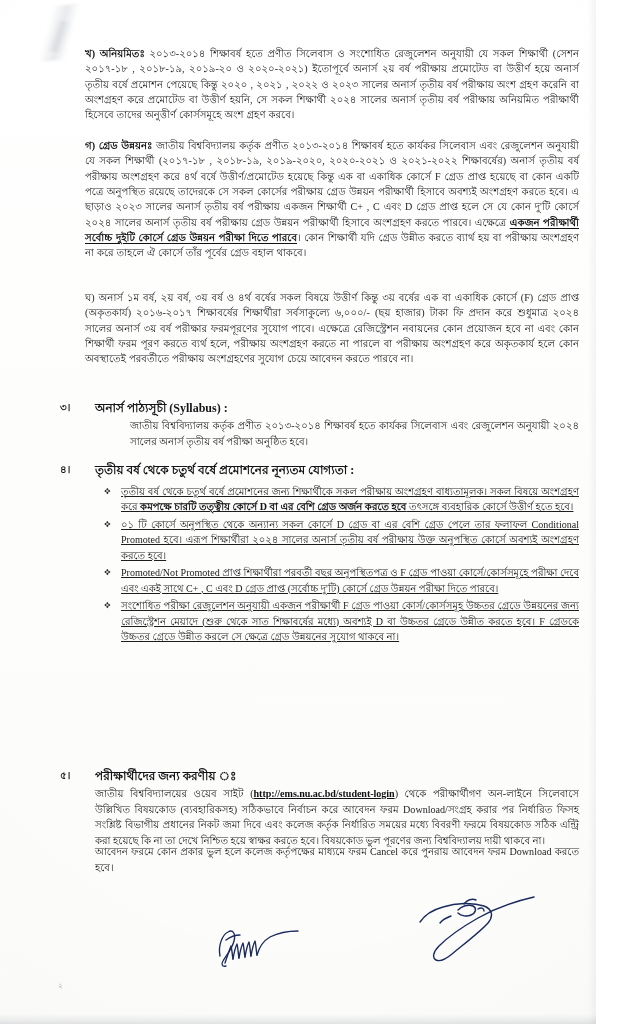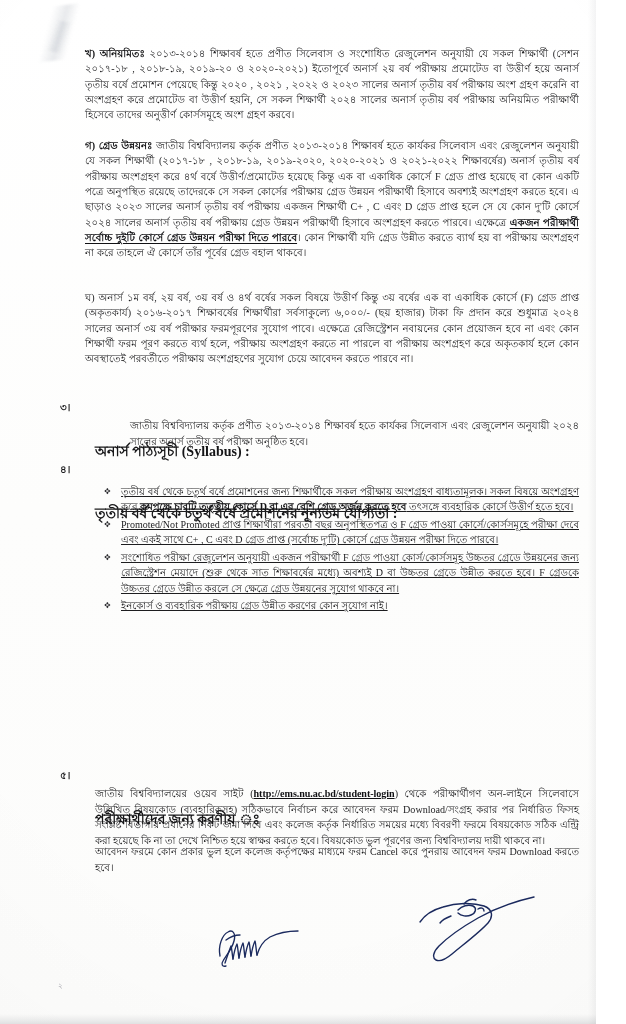--- a/index.html
+++ b/index.html
@@ -96,24 +96,23 @@
     font-size: 10.3px;
     font-weight: 700;
     left: 60px;
     width: 34px;
   }
   .section-head {
     position: absolute;
     left: 95px;
     width: 484px;
     color: #151517;
-    font-size: 14px;
+    font-size: 12px;
     font-weight: 700;
     line-height: 1.5;
-    margin-top: 42px;
   }
   .section-body {
     position: absolute;
     left: 130px;
     width: 449px;
     color: #1d1d1f;
     font-size: 10.1px;
     line-height: 1.54;
     text-align: justify;
   }
@@ -214,23 +213,23 @@
 
     <div class="section-num" style="top:400px;">৩।</div>
     <div class="section-head" style="top:399px;">অনার্স পাঠ্যসূচী (Syllabus) :</div>
     <div class="section-body" style="top:418px;">জাতীয় বিশ্ববিদ্যালয় কর্তৃক প্রণীত ২০১৩-২০১৪ শিক্ষাবর্ষ হতে কার্যকর সিলেবাস এবং রেজুলেশন অনুযায়ী ২০২৪ সালের অনার্স তৃতীয় বর্ষ পরীক্ষা অনুষ্ঠিত হবে।</div>
 
     <div class="section-num" style="top:462px;">৪।</div>
     <div class="section-head" style="top:461px;">তৃতীয় বর্ষ থেকে চতুর্থ বর্ষে প্রমোশনের নূন্যতম যোগ্যতা :</div>
 
     <ul class="bullet-list" style="top:484px;">
       <li><span>তৃতীয় বর্ষ থেকে চতুর্থ বর্ষে প্রমোশনের জন্য শিক্ষার্থীকে সকল পরীক্ষায় অংশগ্রহণ বাধ্যতামূলক। সকল বিষয়ে অংশগ্রহণ করে </span><b>কমপক্ষে চারটি তত্ত্বীয় কোর্সে D বা এর বেশি গ্রেড অর্জন করতে হবে</b><span> তৎসঙ্গে ব্যবহারিক কোর্সে উত্তীর্ণ হতে হবে।</span></li>
+      <li><span>০১ টি কোর্সে অনুপস্থিত থেকে অন্যান্য সকল কোর্সে D গ্রেড বা এর বেশি গ্রেড পেলে তার ফলাফল Conditional Promoted হবে। এরূপ শিক্ষার্থীরা ২০২৪ সালের অনার্স তৃতীয় বর্ষ পরীক্ষায় উক্ত অনুপস্থিত কোর্সে অবশ্যই অংশগ্রহণ করতে হবে।</span></li>
       <li><span>Promoted/Not Promoted প্রাপ্ত শিক্ষার্থীরা পরবর্তী বছর অনুপস্থিতপত্র ও  F গ্রেড পাওয়া কোর্সে/কোর্সসমূহে পরীক্ষা দেবে এবং একই সাথে C+ , C এবং D গ্রেড প্রাপ্ত (সর্বোচ্চ দু'টি) কোর্সে গ্রেড উন্নয়ন পরীক্ষা দিতে পারবে।</span></li>
       <li><span>সংশোধিত পরীক্ষা রেজুলেশন অনুযায়ী একজন পরীক্ষার্থী F গ্রেড পাওয়া কোর্স/কোর্সসমূহ উচ্চতর গ্রেডে উন্নয়নের জন্য রেজিস্ট্রেশন মেয়াদে (শুরু থেকে সাত শিক্ষাবর্ষের মধ্যে) অবশ্যই D বা উচ্চতর গ্রেডে উন্নীত করতে হবে। F গ্রেডকে উচ্চতর গ্রেডে উন্নীত করলে সে ক্ষেত্রে গ্রেড উন্নয়নের সুযোগ থাকবে না।</span></li>
-      <li><span>ইনকোর্স ও ব্যবহারিক পরীক্ষায় গ্রেড উন্নীত করণের কোন সুযোগ নাই।</span></li>
     </ul>
 
     <div class="section-num" style="top:768px;">৫।</div>
     <div class="section-head" style="top:767px;">পরীক্ষার্থীদের জন্য করণীয় ঃ</div>
 
     <div class="section-body" style="top:786px; left:95px; width:484px;">
       <span>জাতীয় বিশ্ববিদ্যালয়ের ওয়েব সাইট (</span><a class="url-link" href="#">http://ems.nu.ac.bd/student-login</a><span>) থেকে পরীক্ষার্থীগণ অন-লাইনে সিলেবাসে উল্লিখিত বিষয়কোড (ব্যবহারিকসহ) সঠিকভাবে নির্বাচন করে আবেদন ফরম Download/সংগ্রহ করার পর নির্ধারিত ফিসহ সংশ্লিষ্ট বিভাগীয় প্রধানের নিকট জমা দিবে এবং কলেজ কর্তৃক নির্ধারিত সময়ের মধ্যে বিবরণী ফরমে বিষয়কোড সঠিক এন্ট্রি করা হয়েছে কি না তা দেখে নিশ্চিত হয়ে স্বাক্ষর করতে হবে। বিষয়কোড ভুল পূরণের জন্য বিশ্ববিদ্যালয় দায়ী থাকবে না।</span>
     </div>
 
     <div class="section-body" style="top:844px; left:95px; width:484px;">আবেদন ফরমে কোন প্রকার ভুল হলে কলেজ কর্তৃপক্ষের মাধ্যমে ফরম Cancel করে পুনরায় আবেদন ফরম Download করতে হবে।</div>

